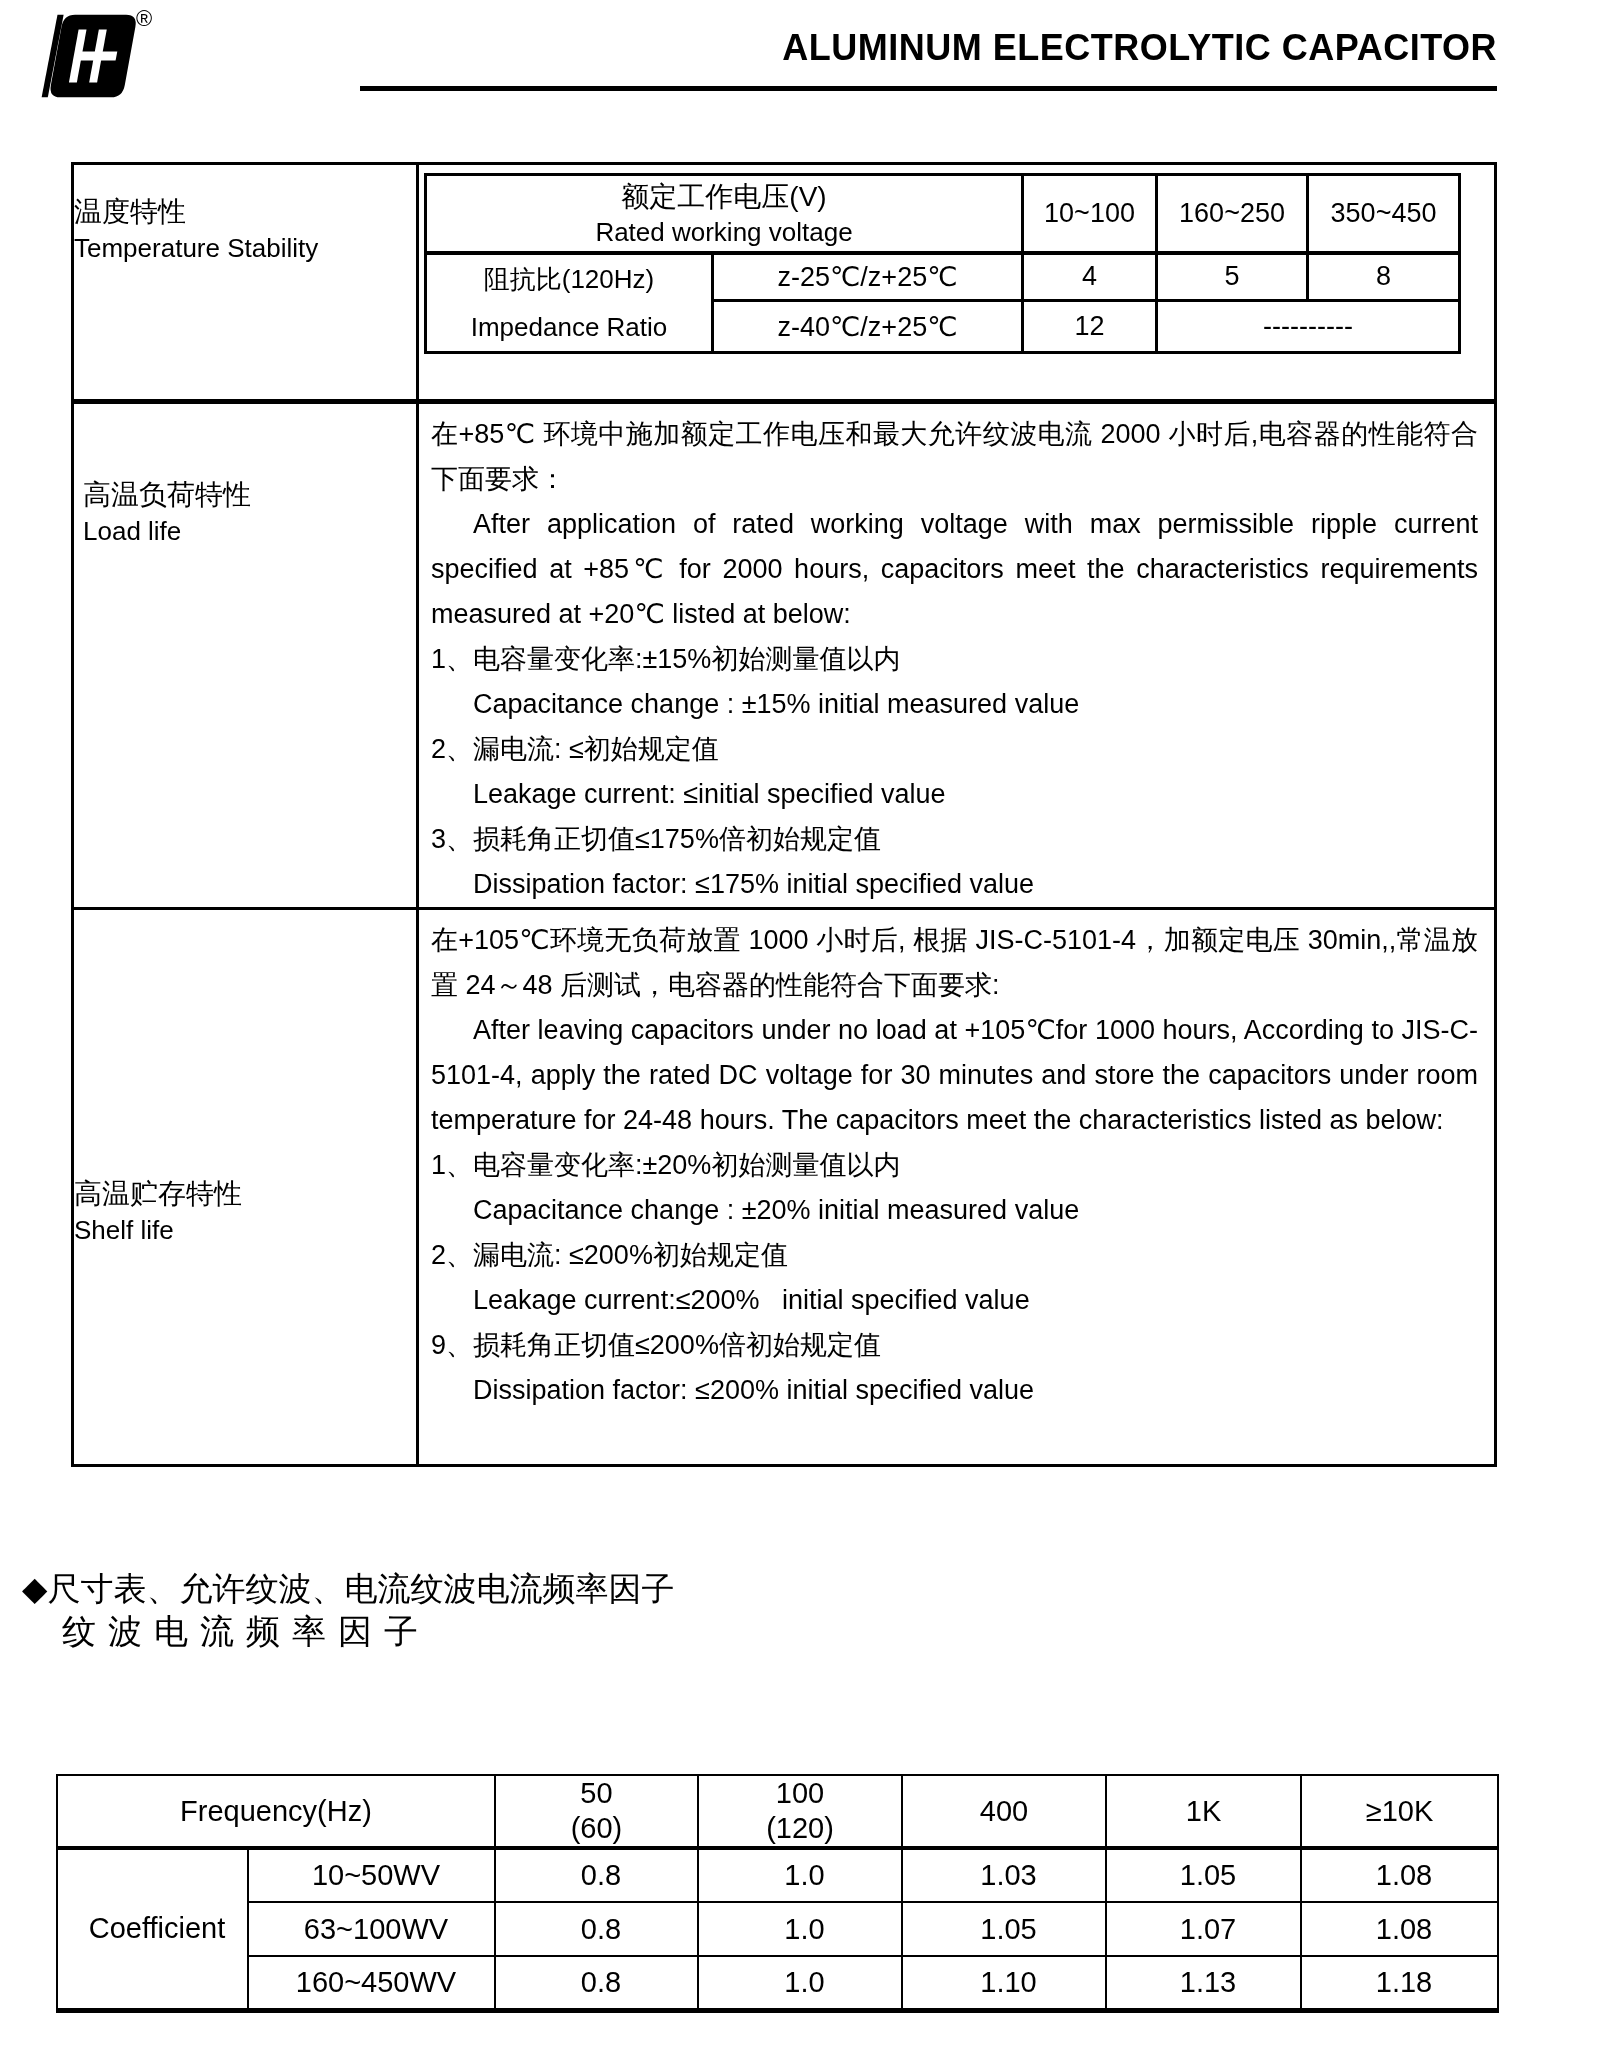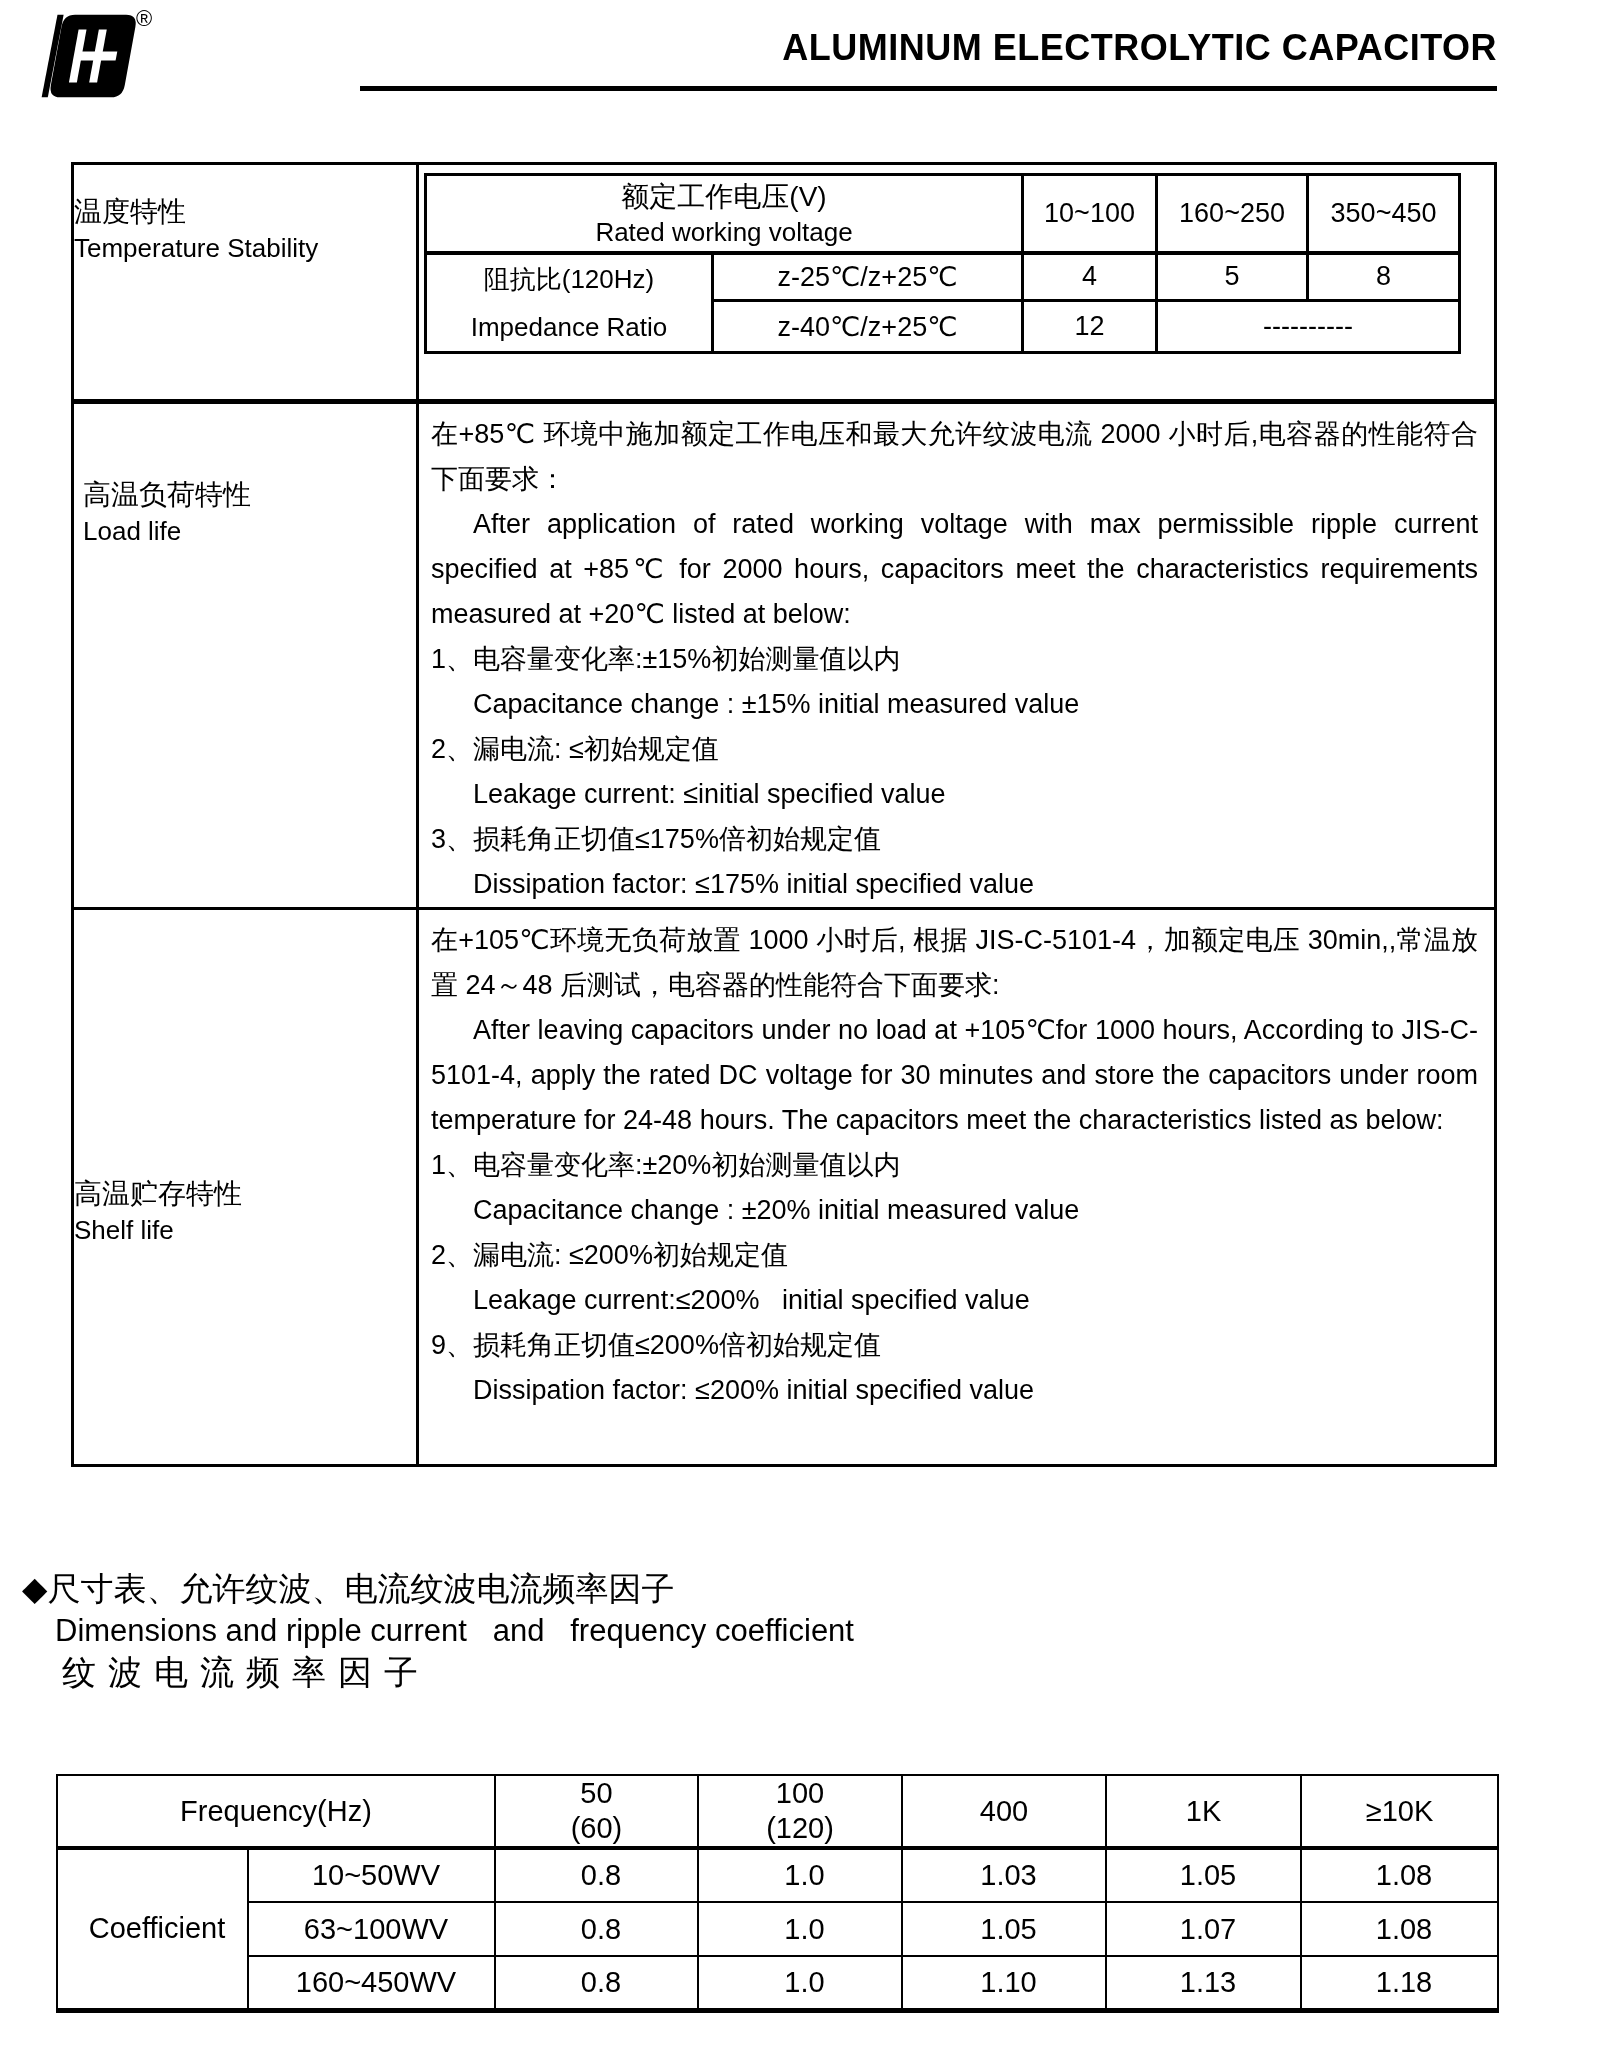--- a/index.html
+++ b/index.html
@@ -174,21 +174,20 @@
         <div class="t-line item-en pre">Leakage current:≤200%   initial specified value</div>
         <div class="t-line pre">9、损耗角正切值≤200%倍初始规定值</div>
         <div class="t-line item-en pre">Dissipation factor: ≤200% initial specified value</div>
       </td>
     </tr>
     </tbody>
   </table>
 
   <div class="sec-head">
     <div class="sec-l1">◆尺寸表、允许纹波、电流纹波电流频率因子</div>
-    <div class="sec-l2">Dimensions and ripple current   and   frequency coefficient</div>
     <div class="sec-l3">纹波电流频率因子</div>
   </div>
 
   <table class="freq">
     <colgroup>
       <col style="width:191px">
         <col style="width:247px">
         <col style="width:203px">
       <col style="width:204px">
         <col style="width:204px">

